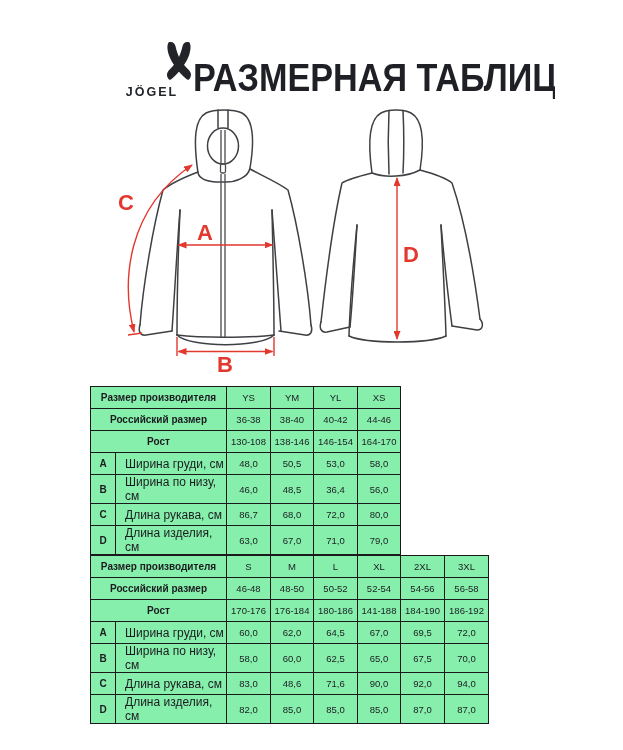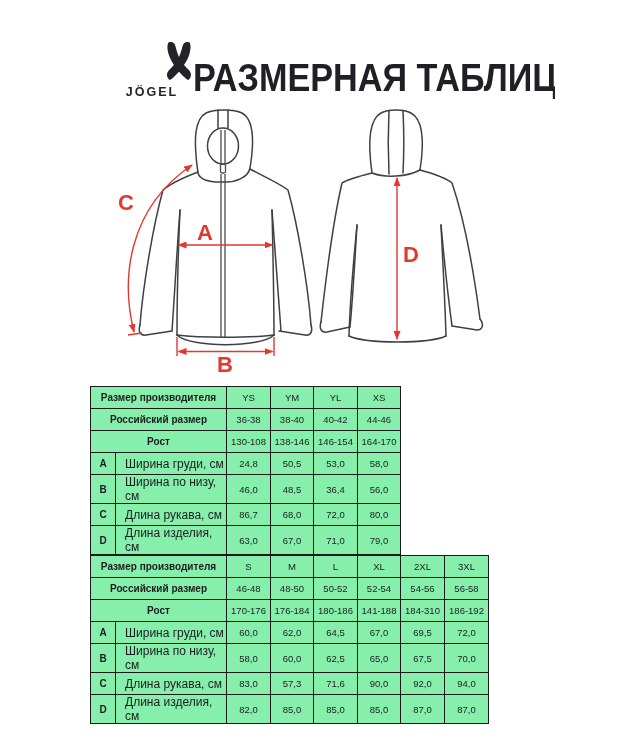--- a/index.html
+++ b/index.html
@@ -139,21 +139,21 @@
     <tr>
       <th colspan="2">Рост</th>
       <td>130-108</td>
       <td>138-146</td>
       <td>146-154</td>
       <td>164-170</td>
     </tr>
     <tr>
       <td class="letter">A</td>
       <td class="name">Ширина груди, см</td>
-      <td>24,8</td>
+      <td>48,0</td>
       <td>50,5</td>
       <td>53,0</td>
       <td>58,0</td>
     </tr>
     <tr>
       <td class="letter">B</td>
       <td class="name">Ширина по низу, см</td>
       <td>46,0</td>
       <td>48,5</td>
       <td>36,4</td>
@@ -207,21 +207,21 @@
       <td>52-54</td>
       <td>54-56</td>
       <td>56-58</td>
     </tr>
     <tr>
       <th colspan="2">Рост</th>
       <td>170-176</td>
       <td>176-184</td>
       <td>180-186</td>
       <td>141-188</td>
-      <td>184-310</td>
+      <td>184-190</td>
       <td>186-192</td>
     </tr>
     <tr>
       <td class="letter">A</td>
       <td class="name">Ширина груди, см</td>
       <td>60,0</td>
       <td>62,0</td>
       <td>64,5</td>
       <td>67,0</td>
       <td>69,5</td>
@@ -234,21 +234,21 @@
       <td>60,0</td>
       <td>62,5</td>
       <td>65,0</td>
       <td>67,5</td>
       <td>70,0</td>
     </tr>
     <tr>
       <td class="letter">C</td>
       <td class="name">Длина рукава, см</td>
       <td>83,0</td>
-      <td>57,3</td>
+      <td>48,6</td>
       <td>71,6</td>
       <td>90,0</td>
       <td>92,0</td>
       <td>94,0</td>
     </tr>
     <tr>
       <td class="letter">D</td>
       <td class="name">Длина изделия, см</td>
       <td>82,0</td>
       <td>85,0</td>

